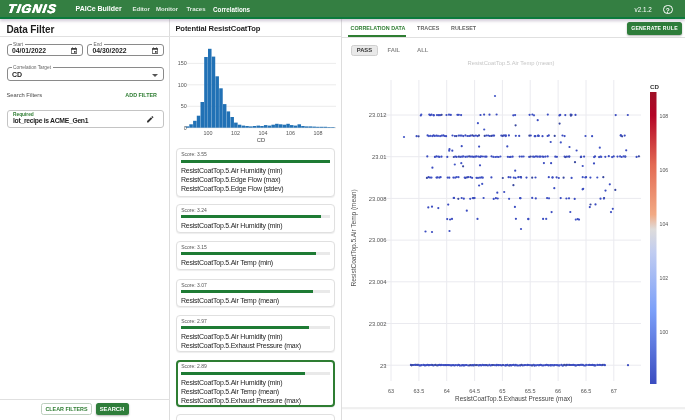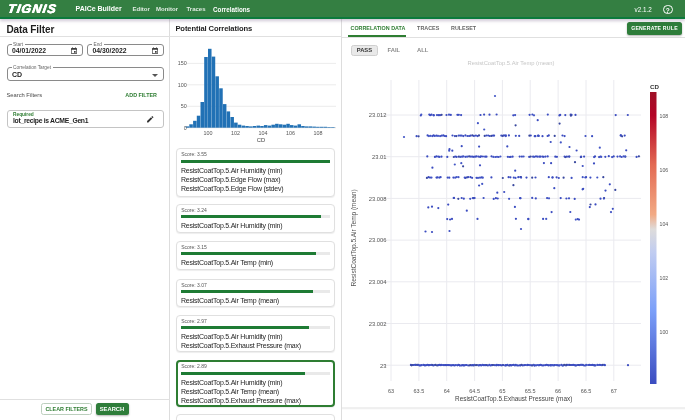--- a/index.html
+++ b/index.html
@@ -72,21 +72,21 @@
           <path fill="#333" d="M3 17.25V21h3.75L17.81 9.94l-3.75-3.75L3 17.25zM20.71 7.04a1 1 0 0 0 0-1.41l-2.34-2.34a1 1 0 0 0-1.41 0l-1.83 1.83 3.75 3.75 1.83-1.83z"></path>
         </svg>
     </div>
 
     <div class="abs hdiv" style="left:0; top:381px; width:170px;"></div>
     <div class="abs" style="left:41px; top:384.5px; width:51px; height:12.5px; border:1px solid #bccfbe; border-radius:2.5px; color:#2e7d32; font-size:5.4px; font-weight:bold; text-align:center; line-height:11px;">CLEAR FILTERS</div>
     <div class="abs" style="left:95.5px; top:384.5px; width:33px; height:12.5px; background:#2e7d3a; border-radius:2.5px; color:#fff; font-size:5.8px; font-weight:bold; text-align:center; line-height:12.5px; box-shadow:0 1px 2px rgba(0,0,0,.3);">SEARCH</div>
   </div>
 
   <div id="mpanel" class="abs">
-    <div class="abs ptitle" style="left:5.4px; top:5.5px;">Potential Correlations</div>
+    <div class="abs ptitle" style="left:5.4px; top:5.5px;">Potential ResistCoatTop</div>
     <div class="abs hdiv" style="left:0; top:18px; width:172px;"></div>
   </div>
 
   <svg class="abs" style="left:170px; top:18px;" width="172" height="130" viewBox="170 18 172 130">
     <line x1="187" y1="63.4" x2="336" y2="63.4" stroke="#ececec"></line>
     <line x1="187" y1="84.8" x2="336" y2="84.8" stroke="#ececec"></line>
     <line x1="187" y1="106.3" x2="336" y2="106.3" stroke="#ececec"></line>
     <line x1="187" y1="127.7" x2="336" y2="127.7" stroke="#ddd"></line>
     <rect x="185.6" y="126.4" width="3.53" height="1.3" fill="#2171b5"></rect>
       <rect x="189.3" y="124.3" width="3.53" height="3.4" fill="#2171b5"></rect>

